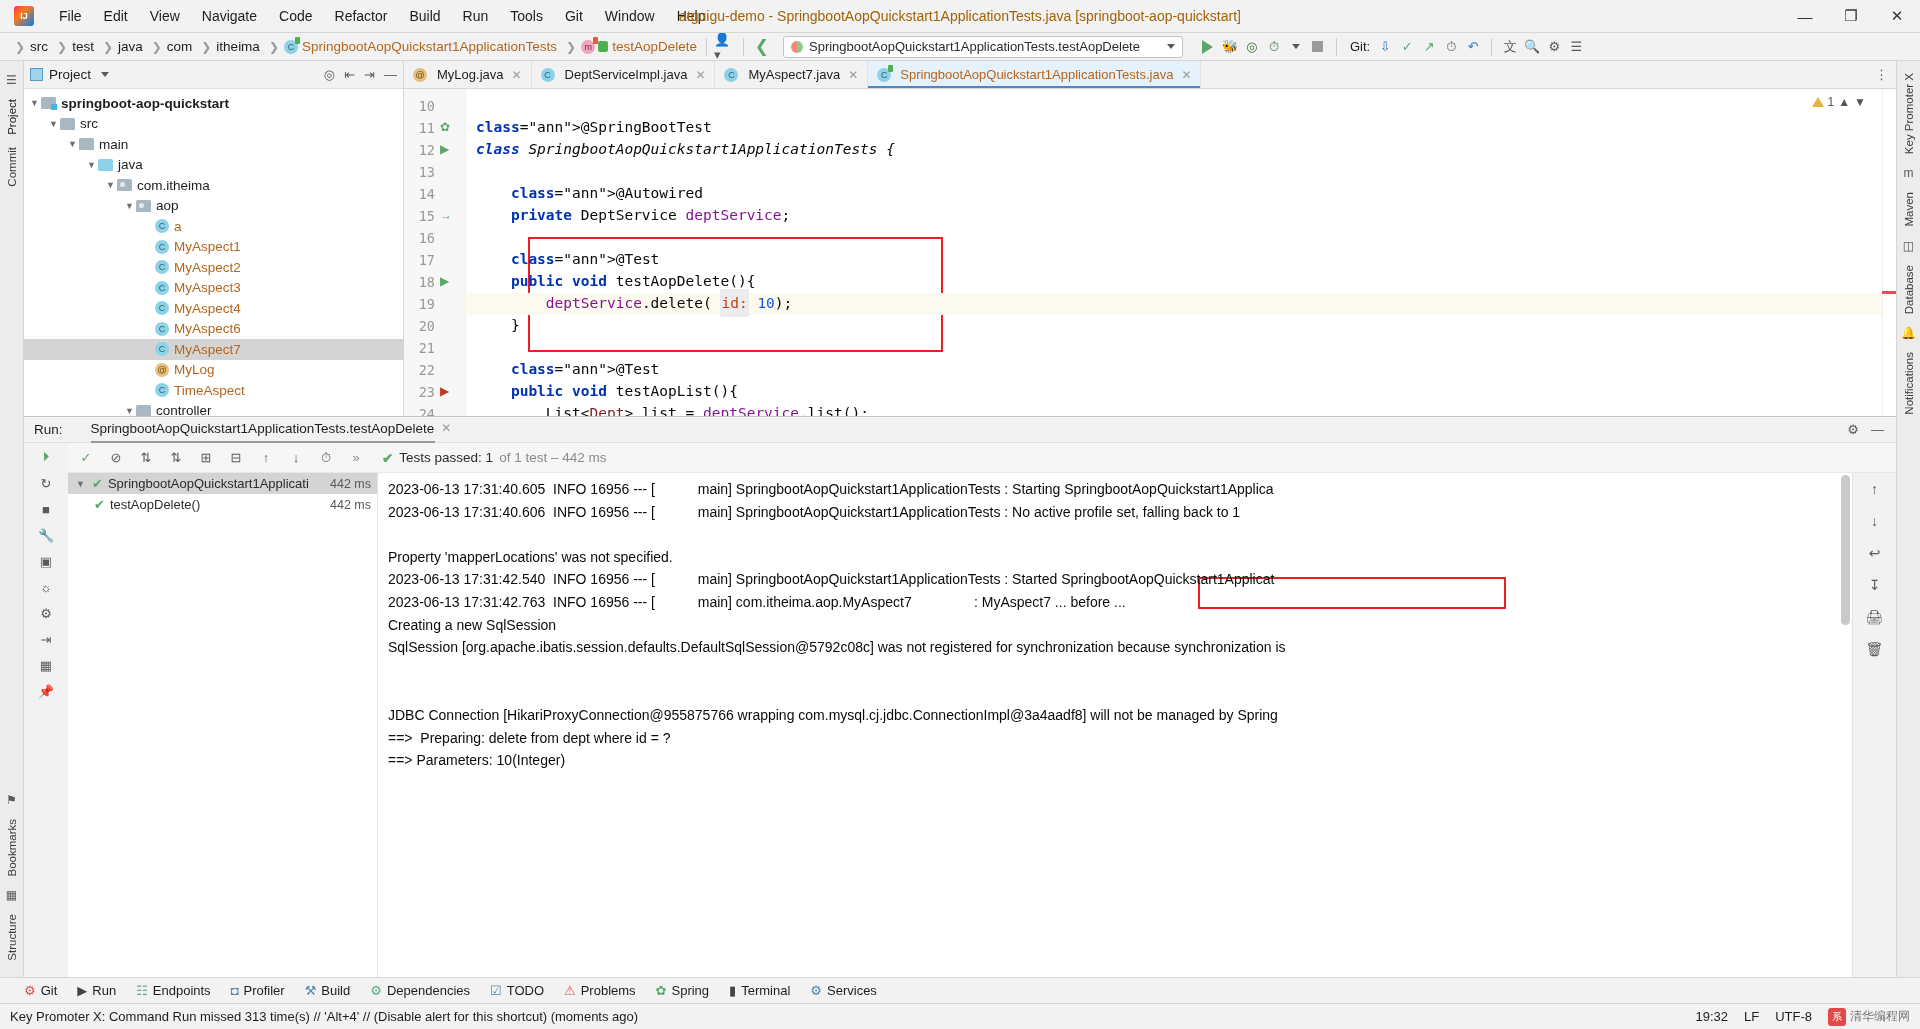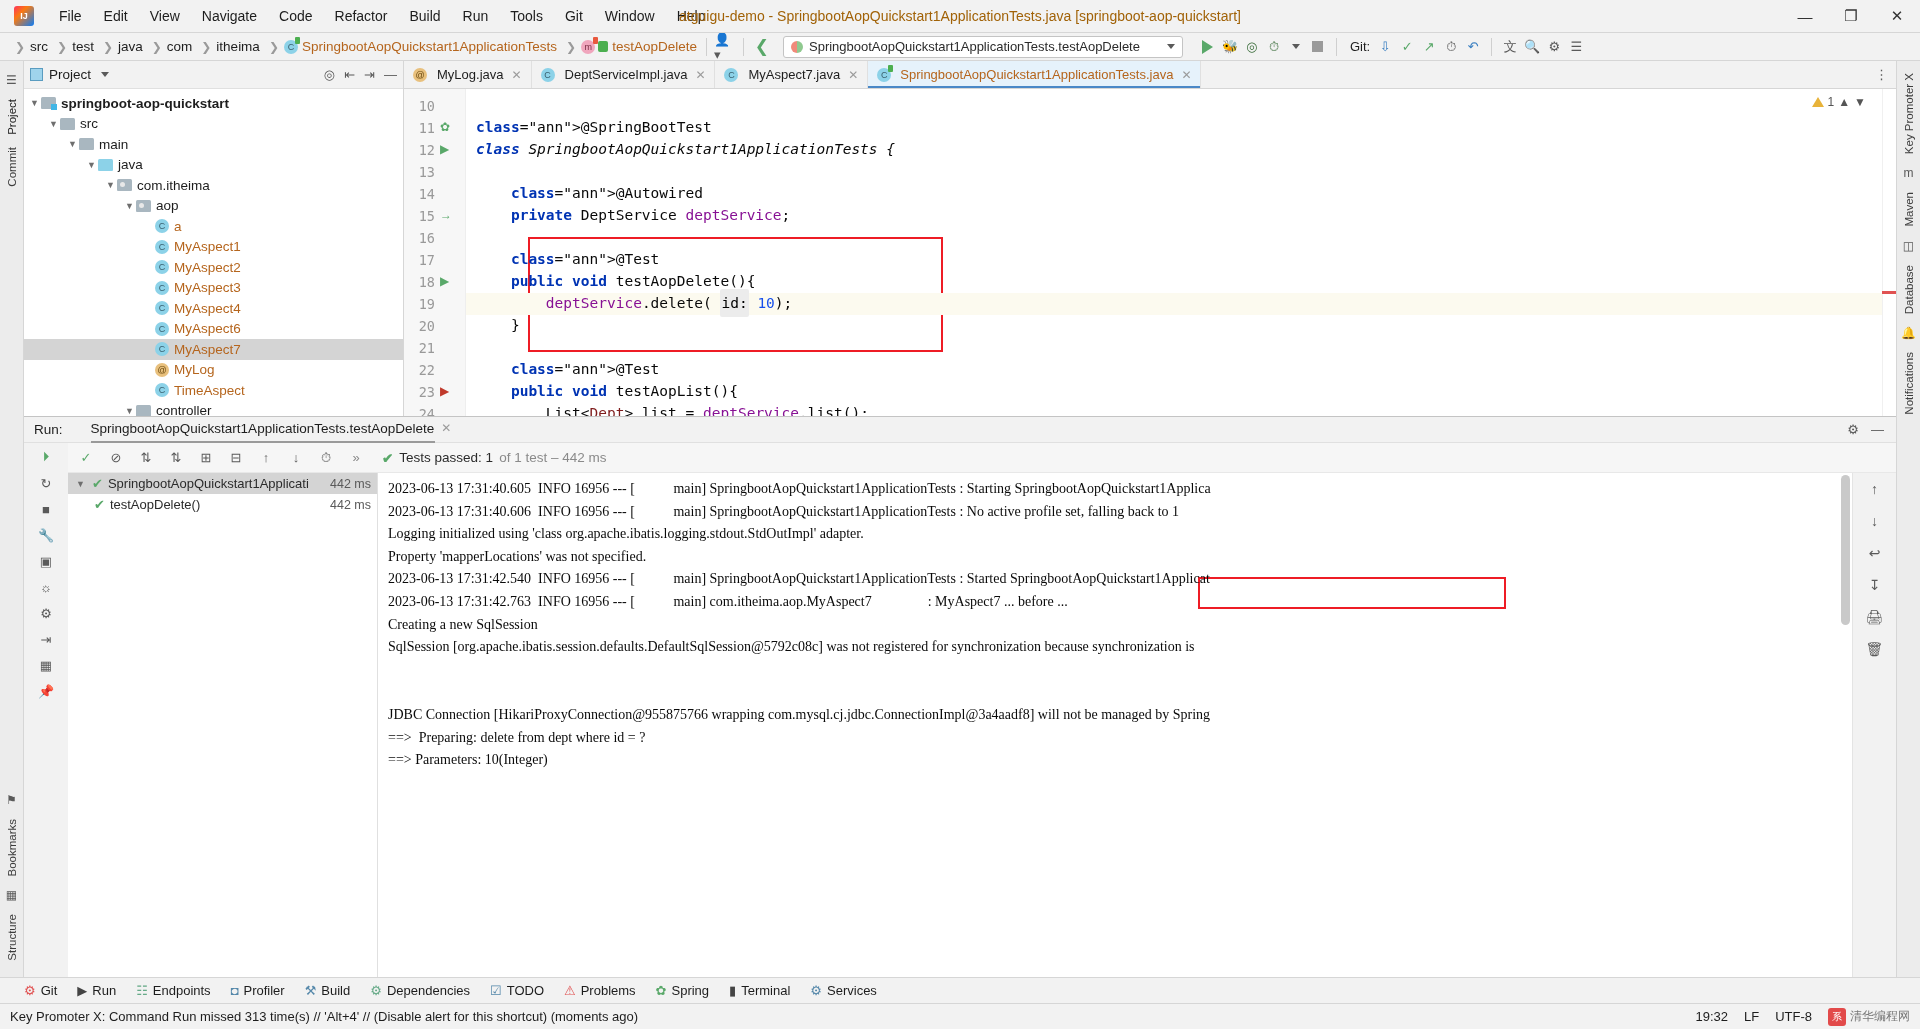--- a/index.html
+++ b/index.html
@@ -145,21 +145,21 @@
   .lnum { position: absolute; right: 30px; font-family: "DejaVu Sans Mono", monospace;
           font-size: 13.5px; color: #999; text-align: right; width: 26px; }
   .gmark { position: absolute; left: 36px; font-size: 12px; }
   .codewrap { flex: 1 1 auto; position: relative; overflow: hidden; }
   .cline { position: absolute; left: 10px; white-space: pre;
            font-family: "DejaVu Sans Mono", monospace; font-size: 14.5px; color: #080808; }
   .k { color: #0033b3; font-weight: bold; }
   .ann { color: #9e880d; }
   .fld { color: #871094; }
   .num { color: #1750eb; }
-  .hint { background: #ececec; color: #000000; border-radius: 2px; padding: 6px 1px; margin-top: 8px;}
+  .hint { background: #ececec; color: #c2410c; border-radius: 2px; padding: 6px 1px; margin-top: 8px;}
   .gen { color: #7f1d1d; }
   .hl-line { position: absolute; left: 0; right: 0; height: 22px; background: #fcfaef; }
   .red-box { position: absolute; border: 2.5px solid #ee1c25; pointer-events: none; }
   .ed-right-strip { width: 14px; background: #fff; flex: 0 0 14px; border-left:1px solid #f0f0f0;
                     position: relative; }
   .warn-badge { position: absolute; top: 6px; right: 30px; display: flex; align-items: center;
                 gap: 4px; font-size: 12px; color: #555; }
   .tri-warn { width:0;height:0;border-left:6px solid transparent;border-right:6px solid transparent;
               border-bottom:10px solid #e8b33a;}
 
@@ -183,21 +183,21 @@
   .chk { color: #59a869; font-weight: bold; }
   .muted { color: #8a8a8a; }
   .run-cols { flex: 1 1 auto; display: flex; min-height: 0; }
   .test-tree { width: 310px; flex: 0 0 310px; border-right: 1px solid #e0e0e0; font-size: 13px;
                background: #fff; }
   .tt-row { height: 21px; display: flex; align-items: center; padding-left: 6px; gap: 5px; }
   .tt-row.sel { background: #d4d4d4; }
   .tt-time { margin-left: auto; color: #5a5a5a; font-size: 12.5px; padding-right: 6px; }
   .console { flex: 1 1 auto; position: relative; overflow: hidden; background: #fff; }
   .cons-line { position: absolute; left: 10px; white-space: pre;
-               font-family: Liberation Serif, serif; font-size: 14px; color: #0a0a0a; }
+               font-family: Liberation Sans, sans-serif; font-size: 14px; color: #0a0a0a; }
   .right-tools { width: 44px; flex: 0 0 44px; background: #f2f2f2; display: flex; flex-direction: column;
                  align-items: center; padding-top: 8px; gap: 16px; color: #5a5a5a; font-size: 14px;
                  border-left: 1px solid #e4e4e4;}
   .console-scroll { position: absolute; right: 2px; top: 2px; width: 9px; height: 150px;
                     background: #c9c9c9; border-radius: 5px; }
 
   
   .toolwin-bar { height: 26px; background: #f2f2f2; border-top: 1px solid #d6d6d6;
                  display: flex; align-items: center; padding-left: 24px; gap: 20px; flex: 0 0 26px;}
   .tw { display: flex; align-items: center; gap: 5px; font-size: 13px; color: #1d1d1d; }
@@ -564,21 +564,20 @@
                   <span>testAopDelete()</span>
                   <span class="tt-time">442 ms</span>
                 </div>
               </div>
 
               <div class="console" id="console">
                 <div class="red-box" style="left:820px; top:104px; width:308px; height:32px;"></div>
                 <div class="console-scroll"></div>
               <div class="cons-line" style="top: 8px;">2023-06-13 17:31:40.605  INFO 16956 --- [           main] SpringbootAopQuickstart1ApplicationTests : Starting SpringbootAopQuickstart1Applica</div>
                   <div class="cons-line" style="top: 30.6px;">2023-06-13 17:31:40.606  INFO 16956 --- [           main] SpringbootAopQuickstart1ApplicationTests : No active profile set, falling back to 1</div>
-                  <div class="cons-line" style="top: 53.2px;">Logging initialized using 'class org.apache.ibatis.logging.stdout.StdOutImpl' adapter.</div>
                   <div class="cons-line" style="top: 75.8px;">Property 'mapperLocations' was not specified.</div>
                   <div class="cons-line" style="top: 98.4px;">2023-06-13 17:31:42.540  INFO 16956 --- [           main] SpringbootAopQuickstart1ApplicationTests : Started SpringbootAopQuickstart1Applicat</div>
                   <div class="cons-line" style="top: 121px;">2023-06-13 17:31:42.763  INFO 16956 --- [           main] com.itheima.aop.MyAspect7                : MyAspect7 ... before ...</div>
                   <div class="cons-line" style="top: 143.6px;">Creating a new SqlSession</div>
                   <div class="cons-line" style="top: 166.2px;">SqlSession [org.apache.ibatis.session.defaults.DefaultSqlSession@5792c08c] was not registered for synchronization because synchronization is</div>
                   <div class="cons-line" style="top: 234px;">JDBC Connection [HikariProxyConnection@955875766 wrapping com.mysql.cj.jdbc.ConnectionImpl@3a4aadf8] will not be managed by Spring</div>
                   <div class="cons-line" style="top: 256.6px;">==&gt;  Preparing: delete from dept where id = ?</div>
                   <div class="cons-line" style="top: 279.2px;">==&gt; Parameters: 10(Integer)</div>
                 </div>
 

